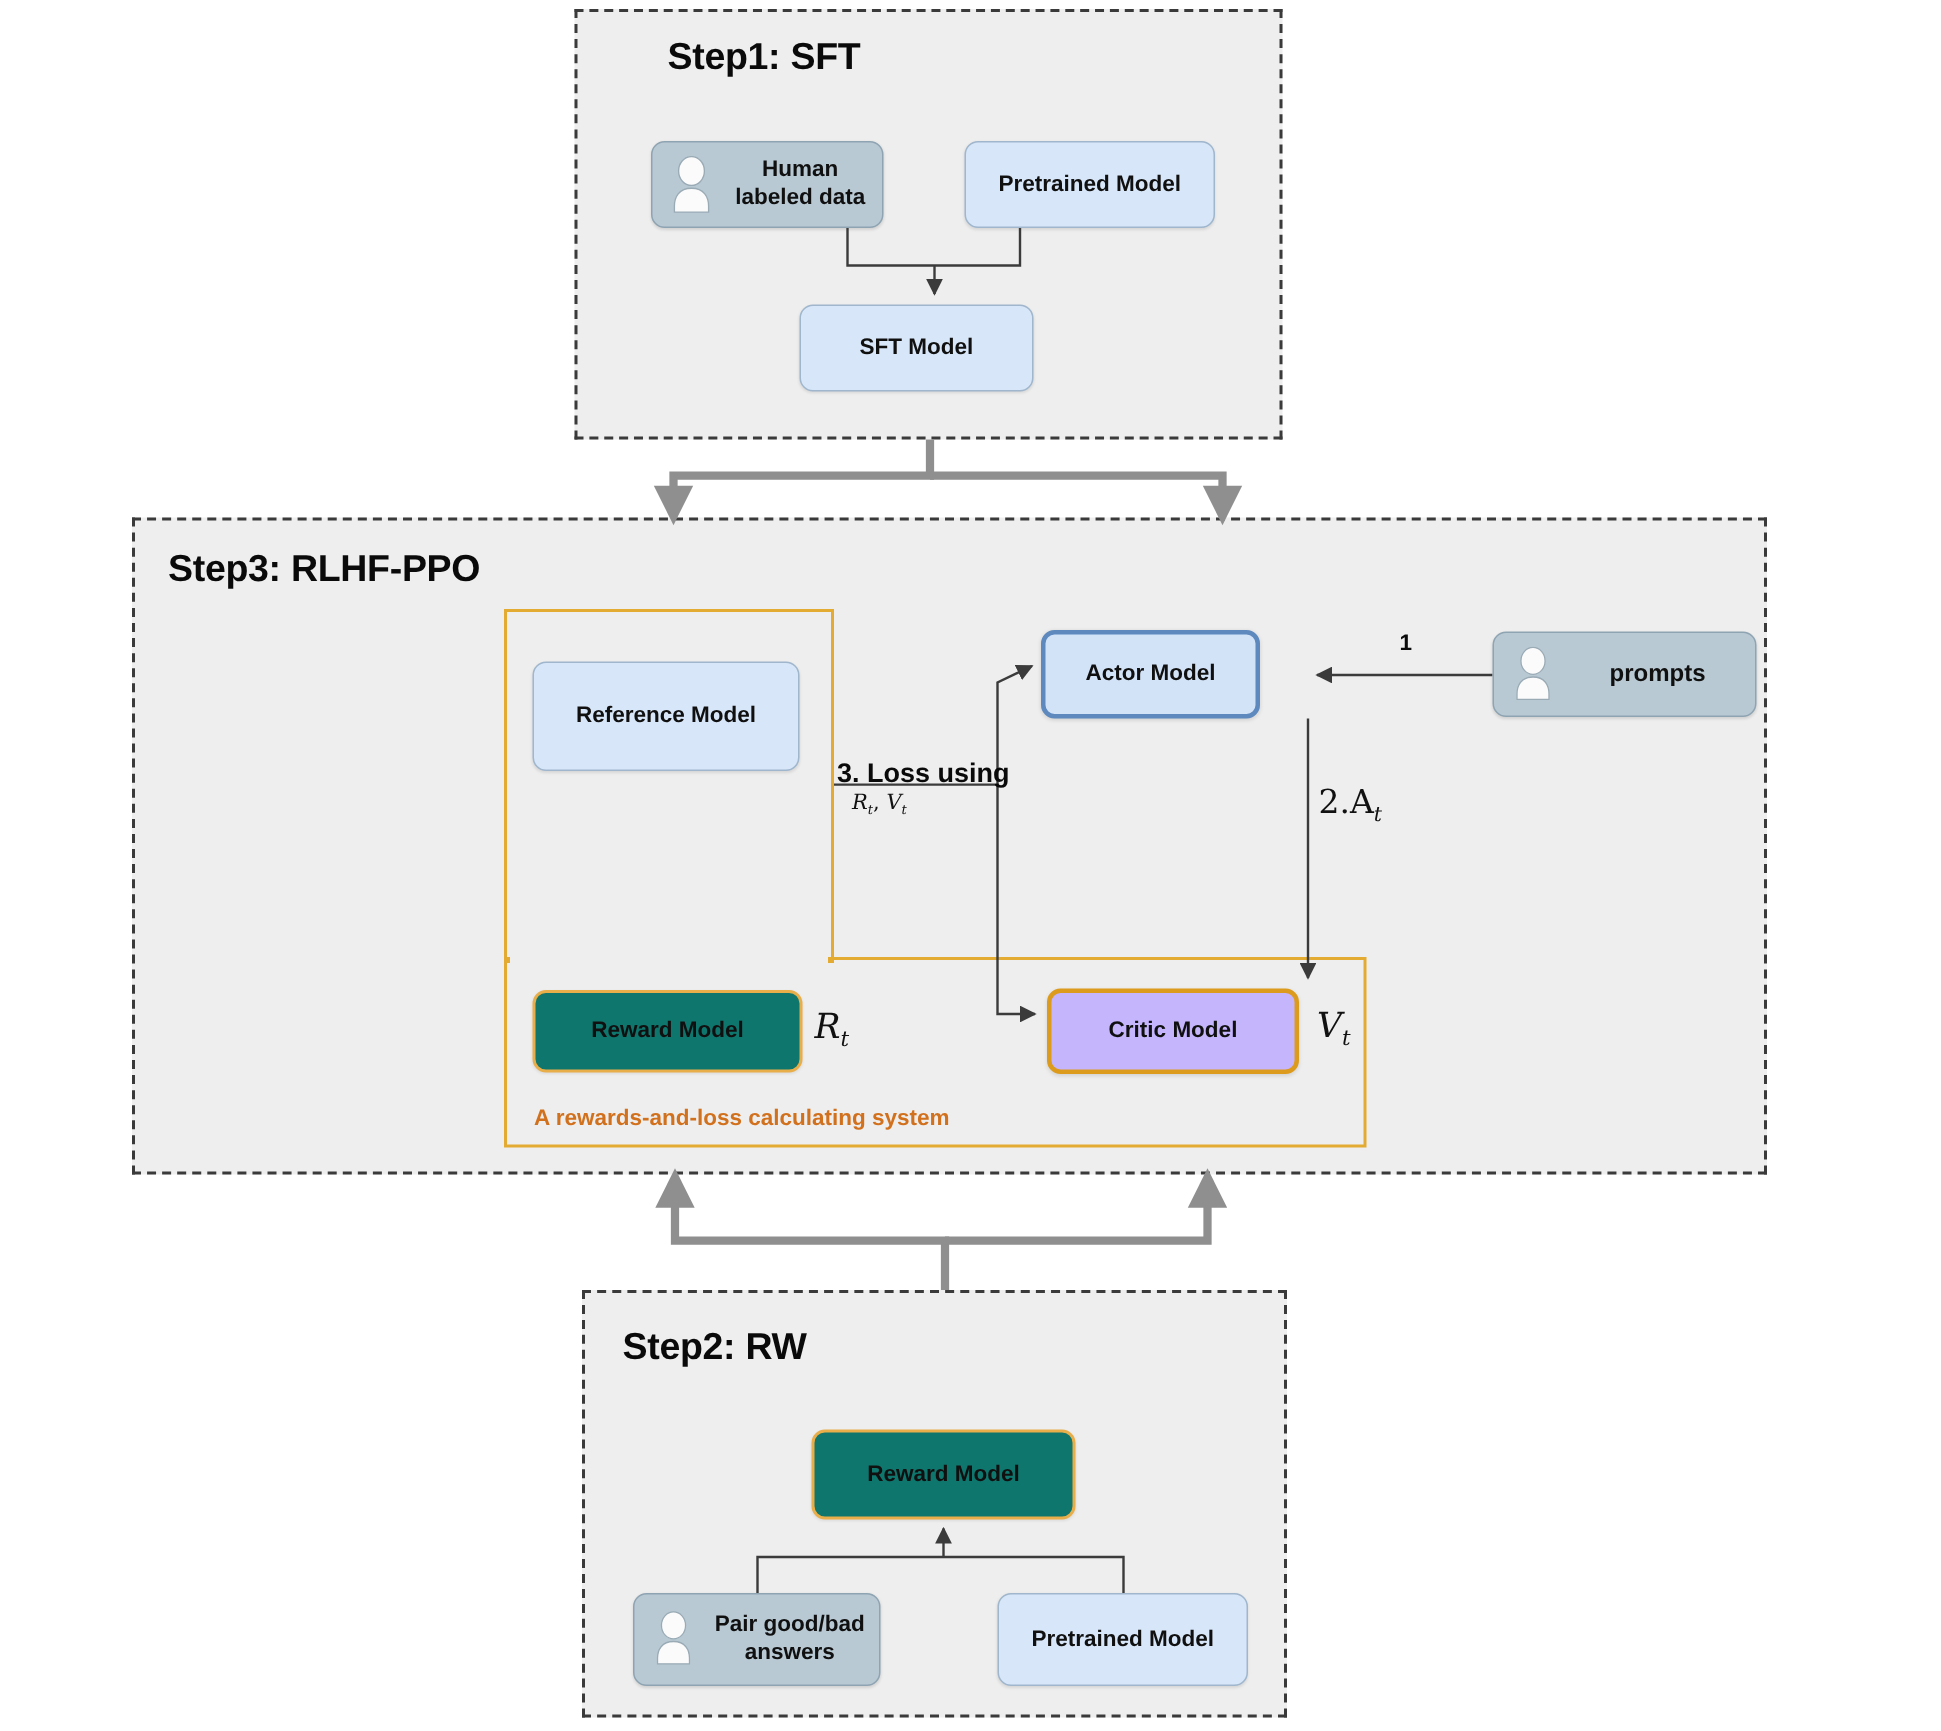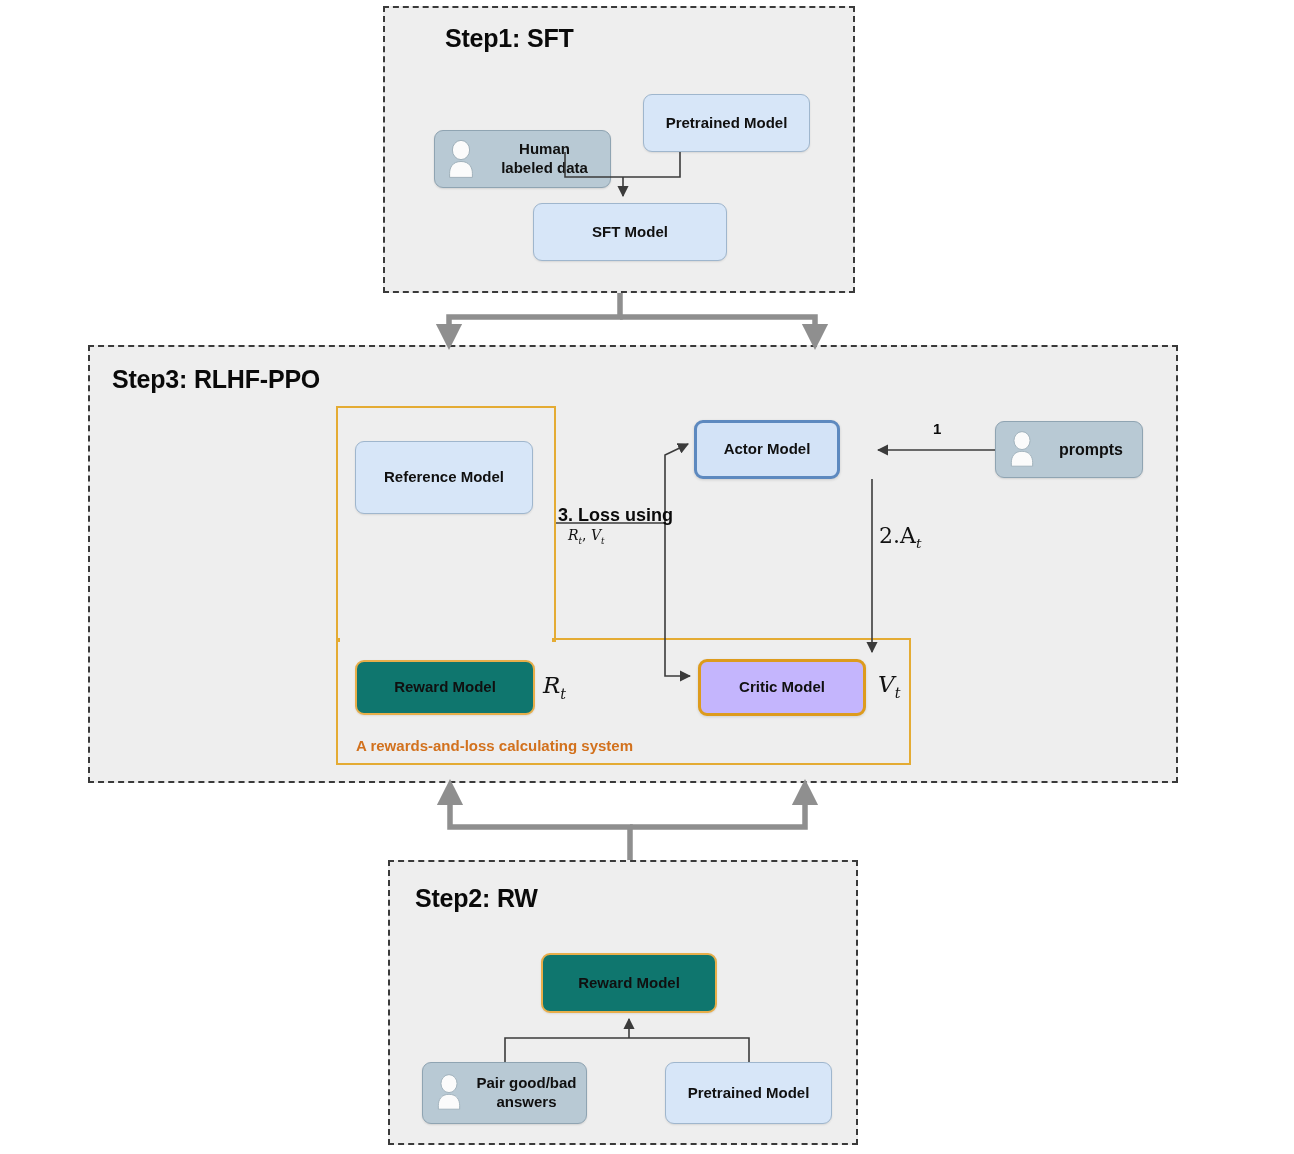--- a/index.html
+++ b/index.html
@@ -130,36 +130,36 @@
   .z6{ z-index:6; }
 </style>
 </head>
 <body>
 
 <div id="canvas">
 
   <div class="step-box" style="left:383px; top:6px; width:472px; height:287px;"></div>
   <div class="step-title" style="left:400px; top:24px;margin-left:45px;">Step1: SFT</div>
 
-  <div class="node node-gray has-icon" style="left:434px; top:94px; width:177px; height:58px;margin-top:36px;">
+  <div class="node node-gray has-icon" style="left:434px; top:94px; width:155px; height:58px;">
     <span class="person-icon">
       <svg viewBox="0 0 30 38" width="30" height="38">
         <ellipse cx="15" cy="10" rx="8.6" ry="9.6" fill="#fbfbfb" stroke="#9aabb6" stroke-width="0.9"></ellipse>
         <path d="M15 21.5 C6.6 21.5 3.6 27.5 3.6 33.5 L3.6 37.4 L26.4 37.4 L26.4 33.5 C26.4 27.5 23.4 21.5 15 21.5 Z" fill="#fbfbfb" stroke="#9aabb6" stroke-width="0.9"></path>
       </svg>
     </span>
     <span style="white-space:pre-line;">Human
 labeled data</span>
   </div>
 
   <div class="node node-blue" style="left:643px; top:94px; width:167px; height:58px;">
     <span>Pretrained Model</span>
   </div>
 
-  <div class="node node-blue" style="left:533px; top:203px; width:194px; height:58px;">
+  <div class="node node-blue" style="left:533px; top:203px; width:156px; height:58px;">
     <span>SFT Model</span>
   </div>
 
   <div class="step-box" style="left:88px; top:345px; width:1090px; height:438px;"></div>
   <div class="step-title" style="left:112px; top:365px;">Step3: RLHF-PPO</div>
 
   <div class="system-region" style="left:336px; top:406px; width:220px; height:236px;"></div>
   <div class="system-region" style="left:336px; top:638px; width:575px; height:127px;"></div>
 
   <div class="region-mask" style="left:340px; top:636px; width:212px; height:7px;"></div>
@@ -167,21 +167,21 @@
   <div class="caption-orange" style="left:356px; top:737px; z-index:6;">A rewards-and-loss calculating system</div>
 
   <div class="node node-blue" style="left:355px; top:441px; width:178px; height:73px; z-index:6;">
     <span>Reference Model</span>
   </div>
 
   <div class="node node-blue-strong" style="left:694px; top:420px; width:146px; height:59px; z-index:6;">
     <span>Actor Model</span>
   </div>
 
-  <div class="node node-gray has-icon" style="left:995px; top:421px; width:148px; height:57px; z-index:6;justify-content:center;">
+  <div class="node node-gray has-icon" style="left:995px; top:421px; width:176px; height:57px; z-index:6;justify-content:center;">
     <span class="person-icon">
       <svg viewBox="0 0 30 38" width="28" height="36">
         <ellipse cx="15" cy="10" rx="8.6" ry="9.6" fill="#fbfbfb" stroke="#9aabb6" stroke-width="0.9"></ellipse>
         <path d="M15 21.5 C6.6 21.5 3.6 27.5 3.6 33.5 L3.6 37.4 L26.4 37.4 L26.4 33.5 C26.4 27.5 23.4 21.5 15 21.5 Z" fill="#fbfbfb" stroke="#9aabb6" stroke-width="0.9"></path>
     </svg>
     </span>
     <span style="font-size:16px;">prompts</span>
   </div>
 
   <div class="node node-orange" style="left:355px; top:660px; width:180px; height:55px; z-index:6;">

